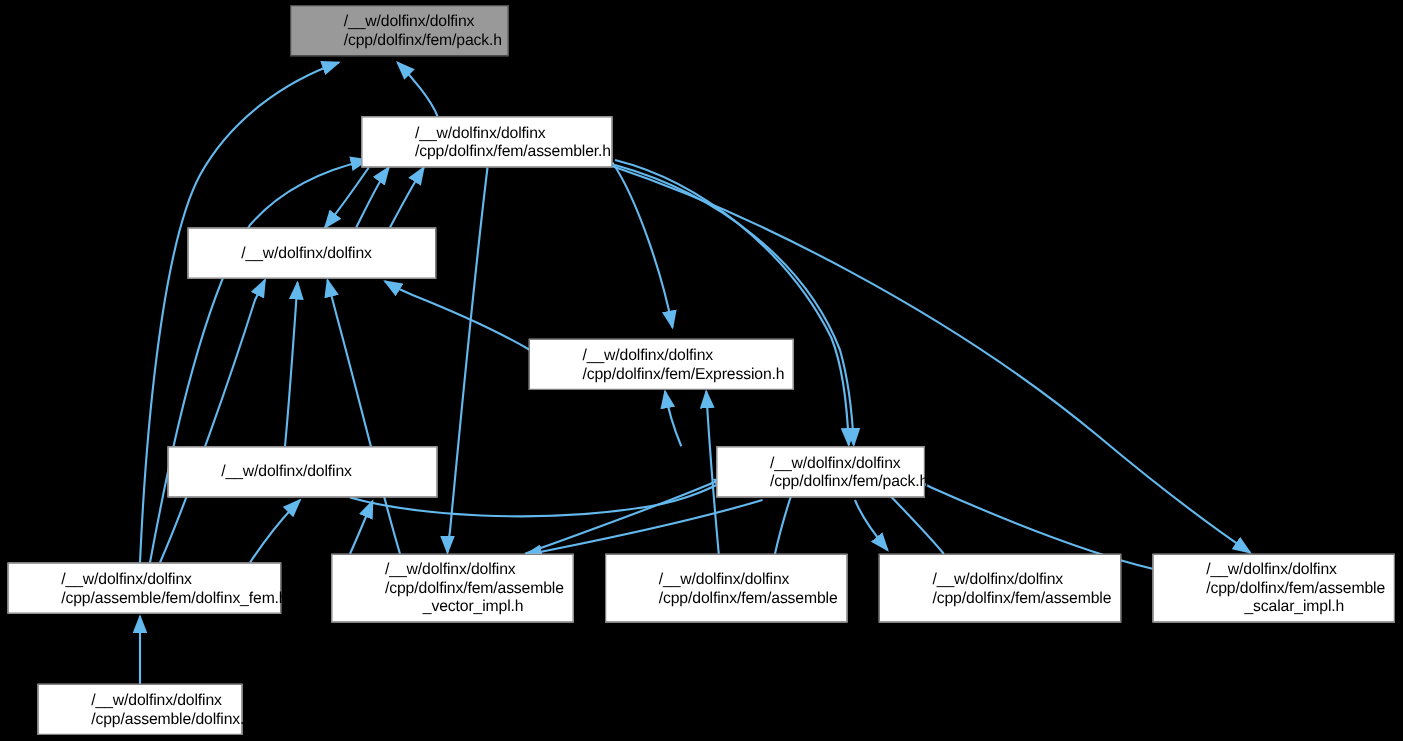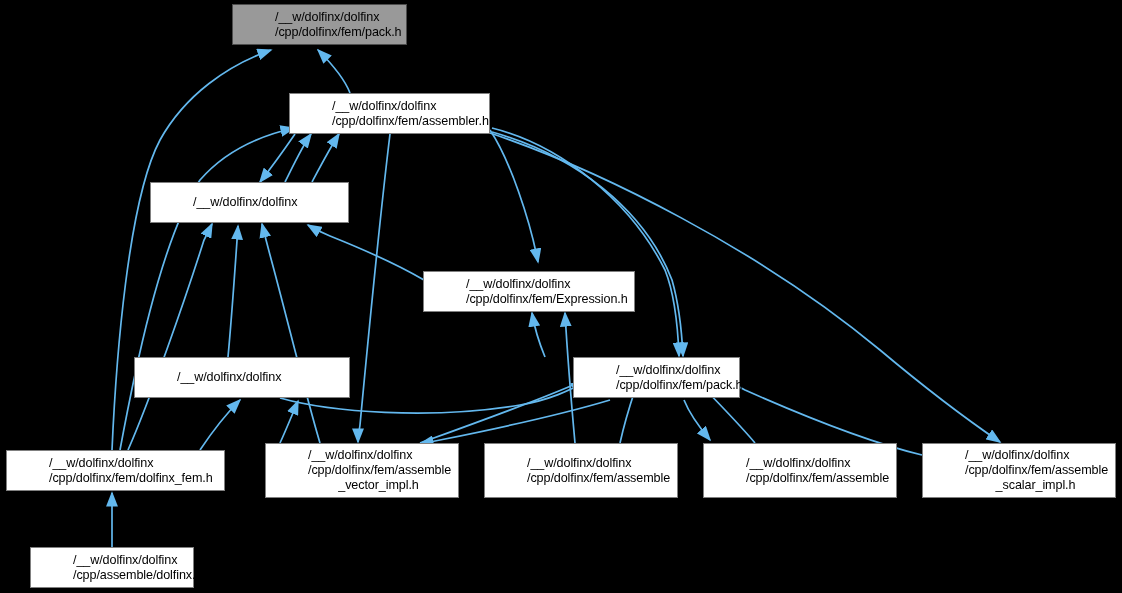--- a/index.html
+++ b/index.html
@@ -90,20 +90,20 @@
         <path d="M 112,547 C 112,530 112,510 112,493" fill="none" stroke="#63b8ee" stroke-width="1.7" marker-end="url(#arrowhead)"></path>
       </g>
   </svg>
   <div id="nodes">
       <div class="node current" style="left: 232px; top: 4px; width: 175px; height: 41px; background: rgb(153, 153, 153); border-color: rgb(77, 77, 77); color: rgb(0, 0, 0);"><span class="line line1">/__w/dolfinx/dolfinx</span><span class="line line2">/cpp/dolfinx/fem/pack.h</span></div>
       <div class="node" style="left: 289px; top: 93px; width: 201px; height: 41px; background: rgb(255, 255, 255); border-color: rgb(128, 128, 128); color: rgb(0, 0, 0);"><span class="line line1">/__w/dolfinx/dolfinx</span><span class="line line2">/cpp/dolfinx/fem/assembler.h</span></div>
       <div class="node" style="left: 150px; top: 182px; width: 199px; height: 41px; background: rgb(255, 255, 255); border-color: rgb(128, 128, 128); color: rgb(0, 0, 0);"><span class="line line1">/__w/dolfinx/dolfinx</span></div>
       <div class="node" style="left: 423px; top: 271px; width: 212px; height: 41px; background: rgb(255, 255, 255); border-color: rgb(128, 128, 128); color: rgb(0, 0, 0);"><span class="line line1">/__w/dolfinx/dolfinx</span><span class="line line2">/cpp/dolfinx/fem/Expression.h</span></div>
       <div class="node" style="left: 134px; top: 357px; width: 216px; height: 41px; background: rgb(255, 255, 255); border-color: rgb(128, 128, 128); color: rgb(0, 0, 0);"><span class="line line1">/__w/dolfinx/dolfinx</span></div>
       <div class="node" style="left: 573px; top: 357px; width: 167px; height: 41px; background: rgb(255, 255, 255); border-color: rgb(128, 128, 128); color: rgb(0, 0, 0);"><span class="line line1">/__w/dolfinx/dolfinx</span><span class="line line2">/cpp/dolfinx/fem/pack.h</span></div>
-      <div class="node" style="left: 6px; top: 450px; width: 219px; height: 41px; background: rgb(255, 255, 255); border-color: rgb(128, 128, 128); color: rgb(0, 0, 0);"><span class="line line1">/__w/dolfinx/dolfinx</span><span class="line line2">/cpp/dolfinx/fem/dolfinx_fem.h</span></div>
+      <div class="node" style="left: 6px; top: 450px; width: 219px; height: 41px; background: rgb(255, 255, 255); border-color: rgb(128, 128, 128); color: rgb(0, 0, 0);"><span class="line line1">/__w/dolfinx/dolfinx</span><span class="line line2">/cpp/assemble/fem/dolfinx_fem.h</span></div>
       <div class="node" style="left: 265px; top: 443px; width: 194px; height: 55px; background: rgb(255, 255, 255); border-color: rgb(128, 128, 128); color: rgb(0, 0, 0);"><span class="line line1">/__w/dolfinx/dolfinx</span><span class="line line2">/cpp/dolfinx/fem/assemble</span><span class="line line3">_vector_impl.h</span></div>
       <div class="node" style="left: 484px; top: 443px; width: 194px; height: 55px; background: rgb(255, 255, 255); border-color: rgb(128, 128, 128); color: rgb(0, 0, 0);"><span class="line line1">/__w/dolfinx/dolfinx</span><span class="line line2">/cpp/dolfinx/fem/assemble</span></div>
       <div class="node" style="left: 703px; top: 443px; width: 194px; height: 55px; background: rgb(255, 255, 255); border-color: rgb(128, 128, 128); color: rgb(0, 0, 0);"><span class="line line1">/__w/dolfinx/dolfinx</span><span class="line line2">/cpp/dolfinx/fem/assemble</span></div>
       <div class="node" style="left: 922px; top: 443px; width: 194px; height: 55px; background: rgb(255, 255, 255); border-color: rgb(128, 128, 128); color: rgb(0, 0, 0);"><span class="line line1">/__w/dolfinx/dolfinx</span><span class="line line2">/cpp/dolfinx/fem/assemble</span><span class="line line3">_scalar_impl.h</span></div>
       <div class="node" style="left: 30px; top: 547px; width: 164px; height: 41px; background: rgb(255, 255, 255); border-color: rgb(128, 128, 128); color: rgb(0, 0, 0);"><span class="line line1">/__w/dolfinx/dolfinx</span><span class="line line2">/cpp/assemble/dolfinx.h</span></div>
     </div>
 </div>
 
 </body></html>

